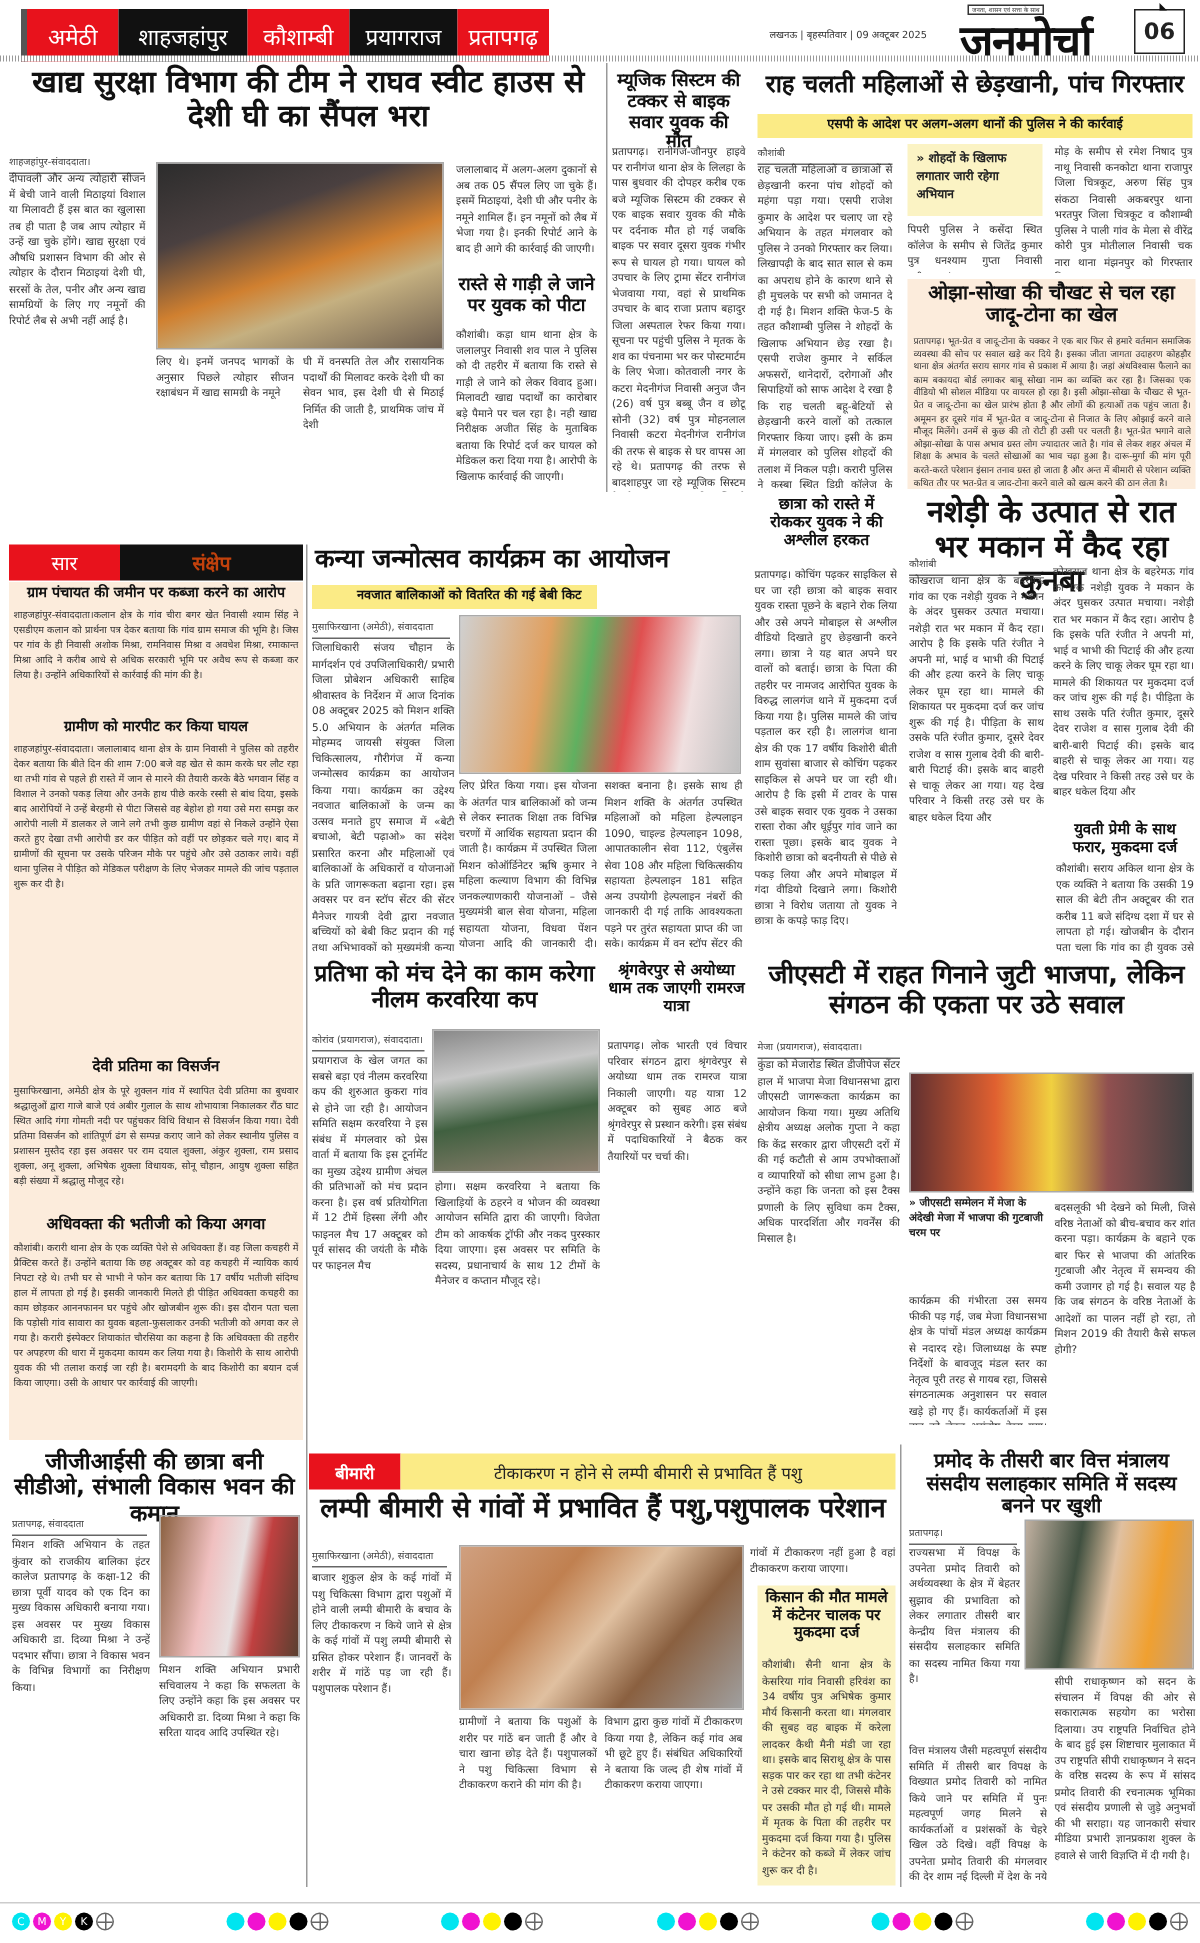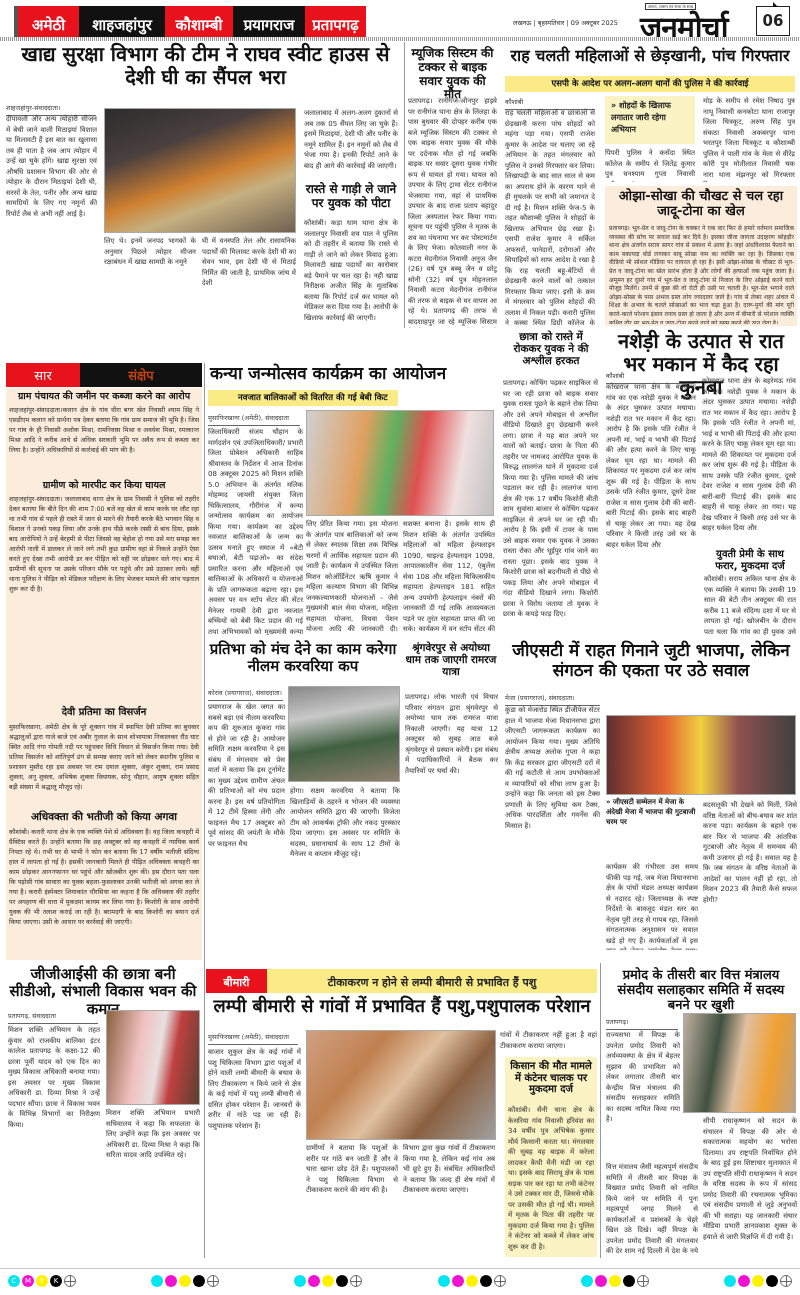--- a/index.html
+++ b/index.html
@@ -2,21 +2,21 @@
 <html><head>
 <meta charset="utf-8">
 <style>
 *{box-sizing:border-box;margin:0;padding:0}
 body{width:800px;height:1295px;background:#fff;font-family:"DejaVu Sans",sans-serif;color:#222;position:relative;overflow:hidden}
 .abs{position:absolute}
 .body-text{font-size:7px;line-height:10.5px;color:#333;text-align:justify;overflow:hidden}
 .hd{font-family:"DejaVu Sans",sans-serif;font-weight:bold;color:#111;text-align:center;line-height:1.15}
 .dateline{font-size:6.5px;color:#444;border-bottom:1px solid #666;padding-bottom:3px}
 .tabs{display:flex;height:35px}
-.tab{color:#fff;font-weight:bold;font-size:15px;display:flex;align-items:center;justify-content:center;padding:0 8px}
+.tab{color:#fff;font-weight:normal;font-size:15px;display:flex;align-items:center;justify-content:center;padding:0 8px}
 .tab.red{background:#e8121c}.tab.black{background:#111}
 .rule{height:4px;background:repeating-linear-gradient(90deg,#999 0 1px,#fff 1px 2px)}
 .photo{background:linear-gradient(135deg,#6b5a4a,#b69878 50%,#4a3a2a);border:1px solid #aaa}
 .colrule{width:1px;background:#999}
 .yellowbar{background:#fbeb86}
 .peach{background:#fcecdc}
 .reg{display:flex;align-items:center;gap:2px}
 .dot{width:12px;height:12px;border-radius:50%}
 .cross{width:12px;height:12px;border:1px solid #666;border-radius:50%;position:relative}
 .cross:before,.cross:after{content:"";position:absolute;background:#666}
@@ -110,30 +110,30 @@
 
 <div class="abs hd" style="left:405px;top:641px;width:92px;font-size:10.5px">श्रृंगवेरपुर से अयोध्या धाम तक जाएगी रामरज यात्रा</div>
 <div class="abs body-text" style="left:405px;top:692px;width:93px;height:260px">प्रतापगढ़। लोक भारती एवं विचार परिवार संगठन द्वारा श्रृंगवेरपुर से अयोध्या धाम तक रामरज यात्रा निकाली जाएगी। यह यात्रा 12 अक्टूबर को सुबह आठ बजे श्रृंगवेरपुर से प्रस्थान करेगी। इस संबंध में पदाधिकारियों ने बैठक कर तैयारियों पर चर्चा की।</div>
 
 <div class="abs hd" style="left:505px;top:641px;width:292px;font-size:17px">जीएसटी में राहत गिनाने जुटी भाजपा, लेकिन संगठन की एकता पर उठे सवाल</div>
 <div class="abs dateline" style="left:505px;top:693px;width:95px">मेजा (प्रयागराज), संवाददाता।</div>
 <div class="abs photo" style="left:606px;top:715px;width:190px;height:80px;background:linear-gradient(90deg,#603030,#e06030 30%,#f0d040 50%,#905050 70%,#404040)"></div>
 <div class="abs" style="left:606px;top:797px;width:95px;font-size:7px;font-weight:bold;line-height:10px;color:#222">» जीएसटी सम्मेलन में मेजा के अंदेखी मेजा में भाजपा की गुटबाजी चरम पर</div>
 <div class="abs body-text" style="left:505px;top:705px;width:95px;height:245px">कुंडा को मेजारोड स्थित डीजीपेज सेंटर हाल में भाजपा मेजा विधानसभा द्वारा जीएसटी जागरूकता कार्यक्रम का आयोजन किया गया। मुख्य अतिथि क्षेत्रीय अध्यक्ष अलोक गुप्ता ने कहा कि केंद्र सरकार द्वारा जीएसटी दरों में की गई कटौती से आम उपभोक्ताओं व व्यापारियों को सीधा लाभ हुआ है। उन्होंने कहा कि जनता को इस टैक्स प्रणाली के लिए सुविधा कम टैक्स, अधिक पारदर्शिता और गवर्नेंस की मिसाल है।</div>
 <div class="abs body-text" style="left:606px;top:862px;width:92px;height:88px">कार्यक्रम की गंभीरता उस समय फीकी पड़ गई, जब मेजा विधानसभा क्षेत्र के पांचों मंडल अध्यक्ष कार्यक्रम से नदारद रहे। जिलाध्यक्ष के स्पष्ट निर्देशों के बावजूद मंडल स्तर का नेतृत्व पूरी तरह से गायब रहा, जिससे संगठनात्मक अनुशासन पर सवाल खड़े हो गए हैं। कार्यकर्ताओं में इस बात को लेकर असंतोष देखा गया। कुछ ने इसे जानबूझकर की गई</div>
-<div class="abs body-text" style="left:703px;top:800px;width:94px;height:150px">बदसलूकी भी देखने को मिली, जिसे वरिष्ठ नेताओं को बीच-बचाव कर शांत करना पड़ा। कार्यक्रम के बहाने एक बार फिर से भाजपा की आंतरिक गुटबाजी और नेतृत्व में समन्वय की कमी उजागर हो गई है। सवाल यह है कि जब संगठन के वरिष्ठ नेताओं के आदेशों का पालन नहीं हो रहा, तो मिशन 2023 की तैयारी कैसे सफल होगी?</div>
+<div class="abs body-text" style="left:703px;top:800px;width:94px;height:150px">बदसलूकी भी देखने को मिली, जिसे वरिष्ठ नेताओं को बीच-बचाव कर शांत करना पड़ा। कार्यक्रम के बहाने एक बार फिर से भाजपा की आंतरिक गुटबाजी और नेतृत्व में समन्वय की कमी उजागर हो गई है। सवाल यह है कि जब संगठन के वरिष्ठ नेताओं के आदेशों का पालन नहीं हो रहा, तो मिशन 2019 की तैयारी कैसे सफल होगी?</div>
 
 <div class="abs hd" style="left:8px;top:966px;width:190px;font-size:15px">जीजीआईसी की छात्रा बनी सीडीओ, संभाली विकास भवन की कमान</div>
 <div class="abs dateline" style="left:8px;top:1011px;width:90px">प्रतापगढ़, संवाददाता</div>
 <div class="abs body-text" style="left:8px;top:1025px;width:92px;height:230px">मिशन शक्ति अभियान के तहत कुंवार को राजकीय बालिका इंटर कालेज प्रतापगढ़ के कक्षा-12 की छात्रा पूर्वी यादव को एक दिन का मुख्य विकास अधिकारी बनाया गया। इस अवसर पर मुख्य विकास अधिकारी डा. दिव्या मिश्रा ने उन्हें पदभार सौंपा। छात्रा ने विकास भवन के विभिन्न विभागों का निरीक्षण किया।</div>
 <div class="abs photo" style="left:106px;top:1010px;width:94px;height:95px;background:linear-gradient(100deg,#8a6040,#f0c0c0 35%,#e8e0e0 55%,#c04040 70%,#5a4030)"></div>
 <div class="abs body-text" style="left:106px;top:1108px;width:94px;height:147px">मिशन शक्ति अभियान प्रभारी सचिवालय ने कहा कि सफलता के लिए उन्होंने कहा कि इस अवसर पर अधिकारी डा. दिव्या मिश्रा ने कहा कि सरिता यादव आदि उपस्थित रहे।</div>
 
 <div class="abs" style="left:206px;top:969px;width:61px;height:24px;background:#e8121c;color:#fff;font-weight:bold;font-size:11px;display:flex;align-items:center;justify-content:center">बीमारी</div>
-<div class="abs yellowbar" style="left:267px;top:969px;width:330px;height:24px;font-weight:bold;font-size:11px;display:flex;align-items:center;justify-content:center">टीकाकरण न होने से लम्पी बीमारी से प्रभावित हैं पशु</div>
+<div class="abs yellowbar" style="left:267px;top:969px;width:330px;height:24px;font-weight:normal;font-size:11px;display:flex;align-items:center;justify-content:center">टीकाकरण न होने से लम्पी बीमारी से प्रभावित हैं पशु</div>
 <div class="abs hd" style="left:206px;top:996px;width:392px;font-size:18px;white-space:nowrap">लम्पी बीमारी से गांवों में प्रभावित हैं पशु,पशुपालक परेशान</div>
 <div class="abs dateline" style="left:208px;top:1032px;width:90px">मुसाफिरखाना (अमेठी), संवाददाता</div>
 <div class="abs body-text" style="left:208px;top:1047px;width:93px;height:210px">बाजार शुकुल क्षेत्र के कई गांवों में पशु चिकित्सा विभाग द्वारा पशुओं में होने वाली लम्पी बीमारी के बचाव के लिए टीकाकरण न किये जाने से क्षेत्र के कई गांवों में पशु लम्पी बीमारी से ग्रसित होकर परेशान हैं। जानवरों के शरीर में गांठें पड़ जा रही हैं। पशुपालक परेशान हैं।</div>
 <div class="abs photo" style="left:306px;top:1030px;width:190px;height:110px;background:linear-gradient(130deg,#d0a080,#c08050 30%,#e0c0a0 50%,#8a6040 70%,#a0a0a0)"></div>
 <div class="abs body-text" style="left:306px;top:1143px;width:92px;height:114px">ग्रामीणों ने बताया कि पशुओं के शरीर पर गांठें बन जाती हैं और वे चारा खाना छोड़ देते हैं। पशुपालकों ने पशु चिकित्सा विभाग से टीकाकरण कराने की मांग की है।</div>
 <div class="abs body-text" style="left:403px;top:1143px;width:92px;height:114px">विभाग द्वारा कुछ गांवों में टीकाकरण किया गया है, लेकिन कई गांव अब भी छूटे हुए हैं। संबंधित अधिकारियों ने बताया कि जल्द ही शेष गांवों में टीकाकरण कराया जाएगा।</div>
 <div class="abs body-text" style="left:500px;top:1030px;width:97px;height:24px">गांवों में टीकाकरण नहीं हुआ है वहां टीकाकरण कराया जाएगा।</div>
 
 <div class="abs" style="left:505px;top:1057px;width:92px;height:200px;background:#fbf3c4"></div>
 <div class="abs hd" style="left:507px;top:1060px;width:88px;font-size:10px">किसान की मौत मामले में कंटेनर चालक पर मुकदमा दर्ज</div>

